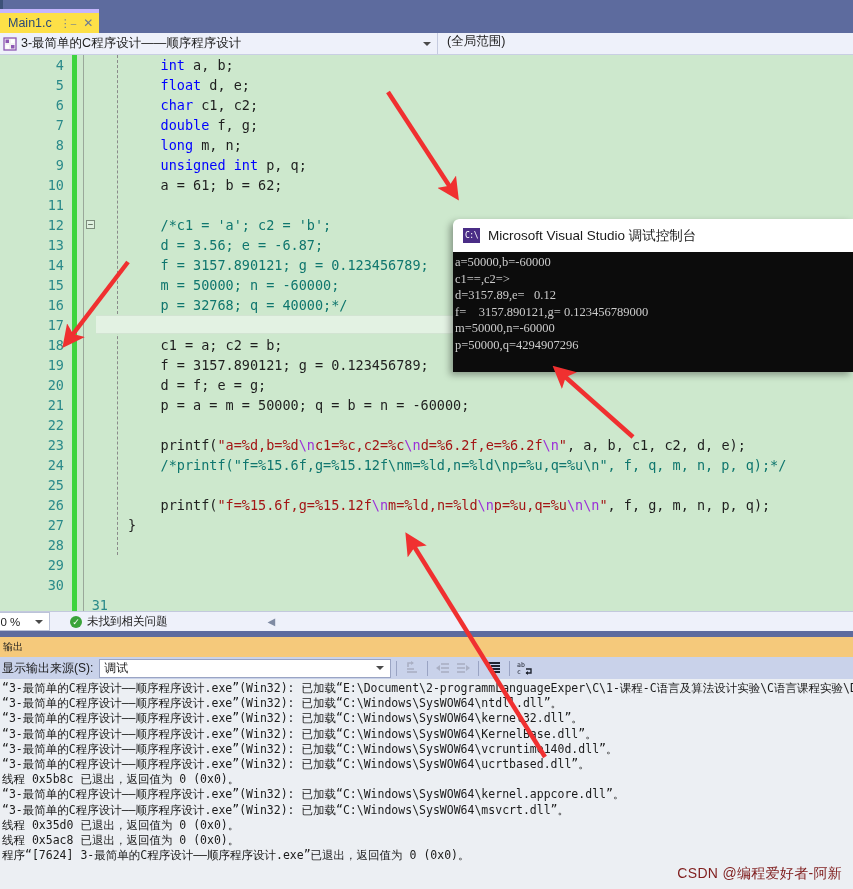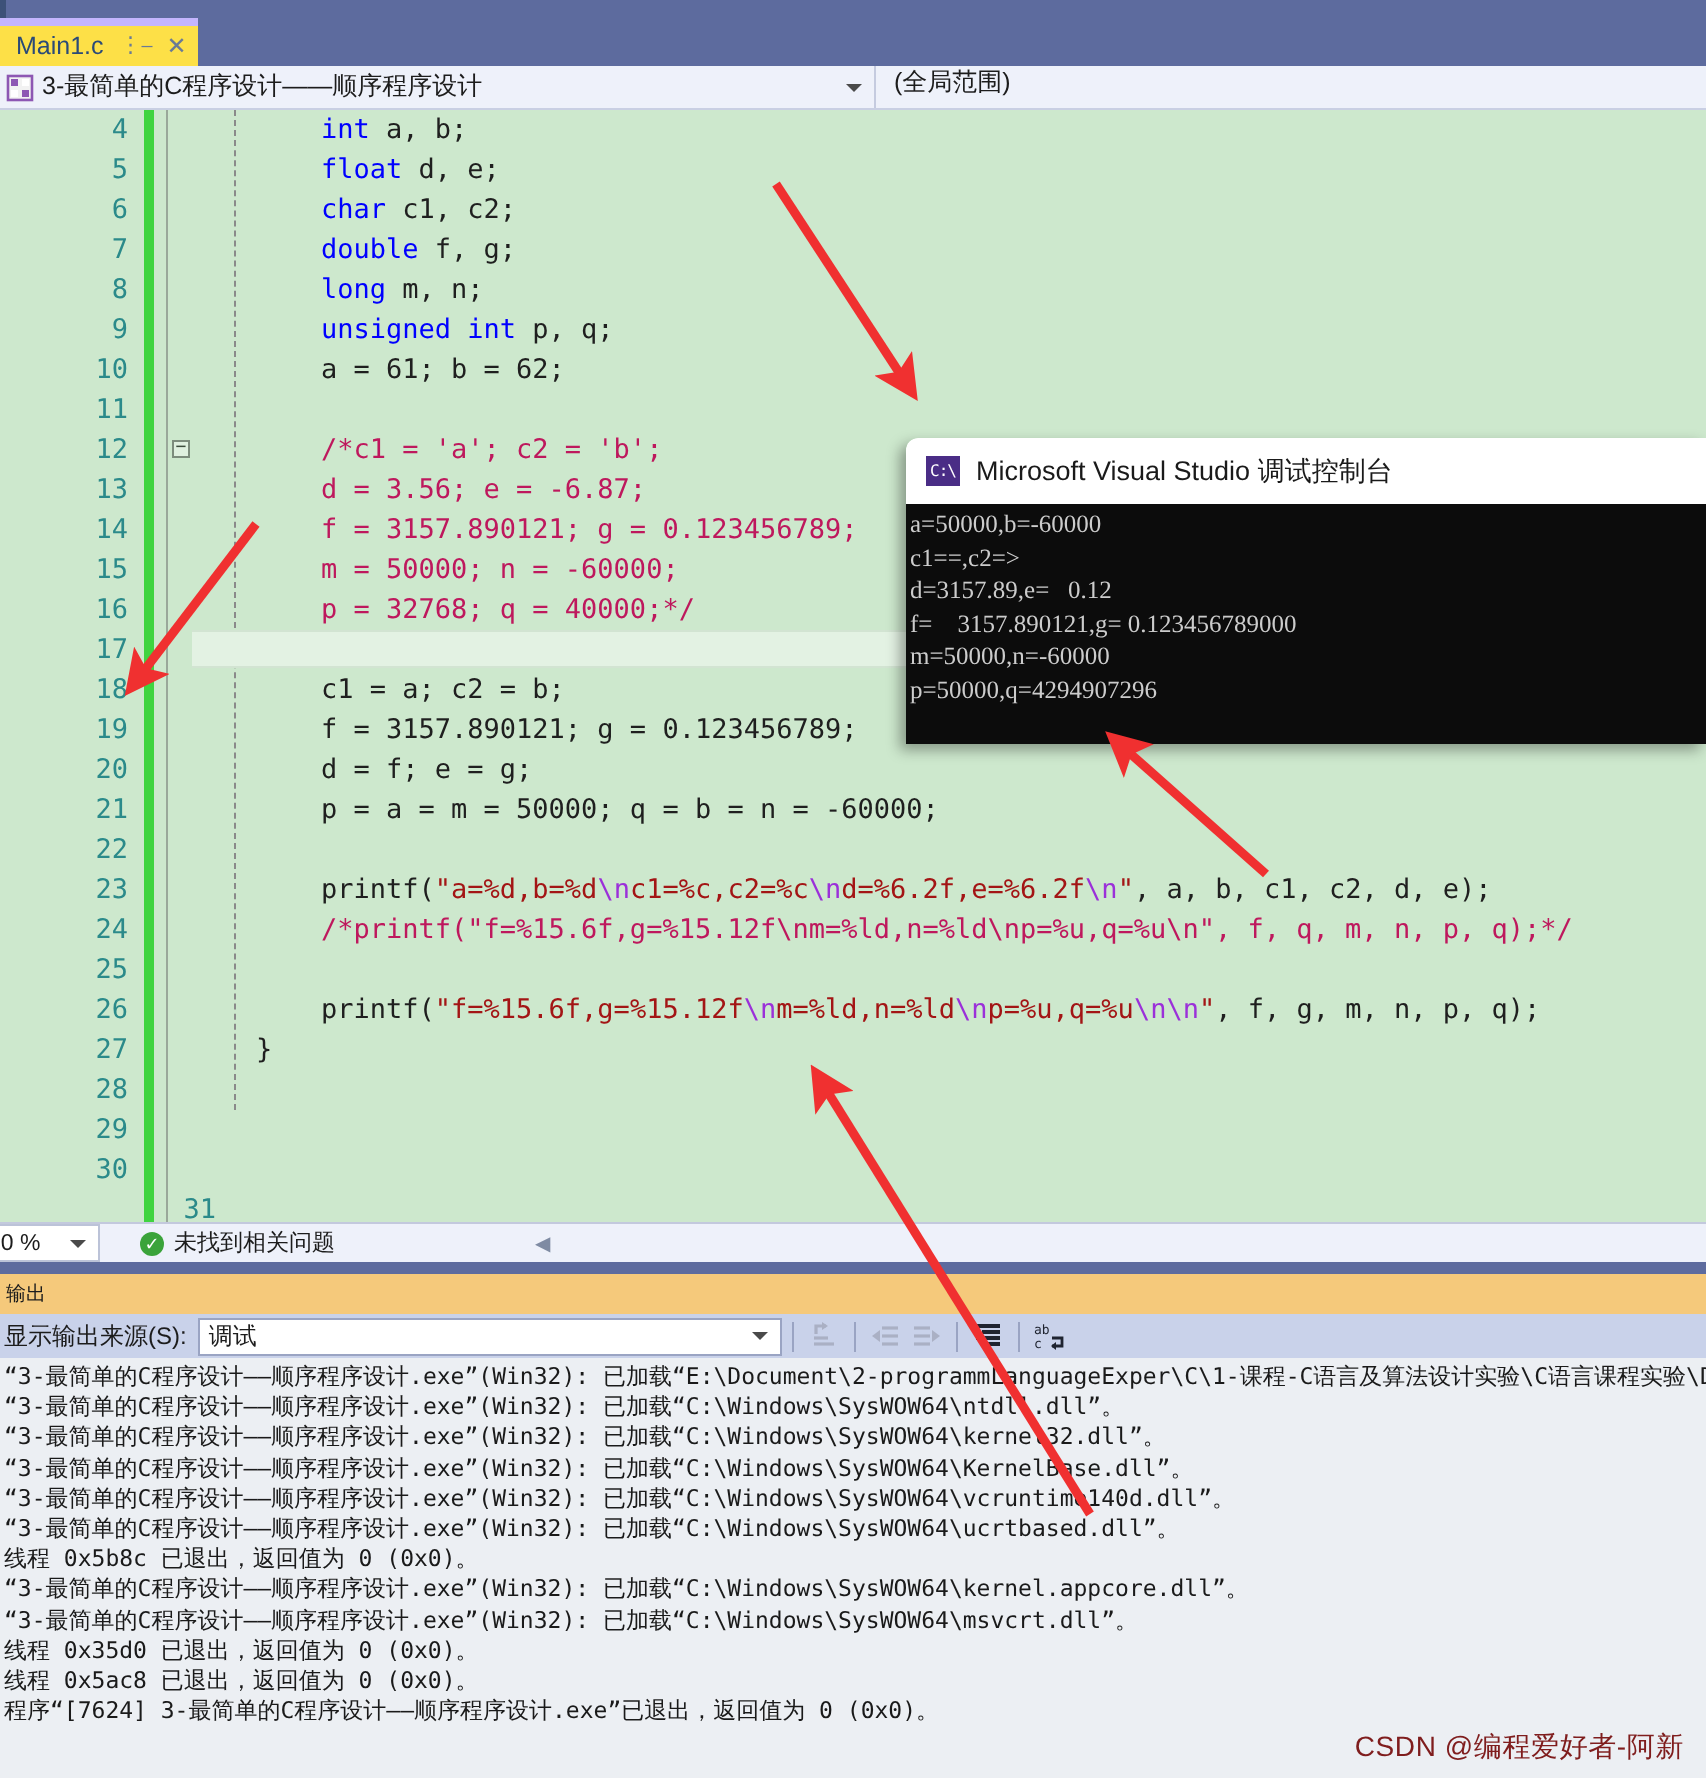--- a/index.html
+++ b/index.html
@@ -187,21 +187,21 @@
     height: 19px;
     background: #e3f2e3;
     border-top: 1px solid #d2e4d2;
     border-bottom: 1px solid #d2e4d2;
     box-sizing: border-box;
   }
   
   .kw   { color: #0000ff; }
   .str  { color: #a31515; }
   .esc  { color: #9b30d9; }
-  .cmt  { color: #be185d; }
+  .cmt  { color: #0f766e; }
   .pln  { color: #1f1f1f; }
 
   
   #editor-status {
     position: absolute;
     left: 0; top: 611px;
     width: 853px; height: 20px;
     background: #eef1fa;
     border-top: 1px solid #c3c9dd;
     box-sizing: border-box;

